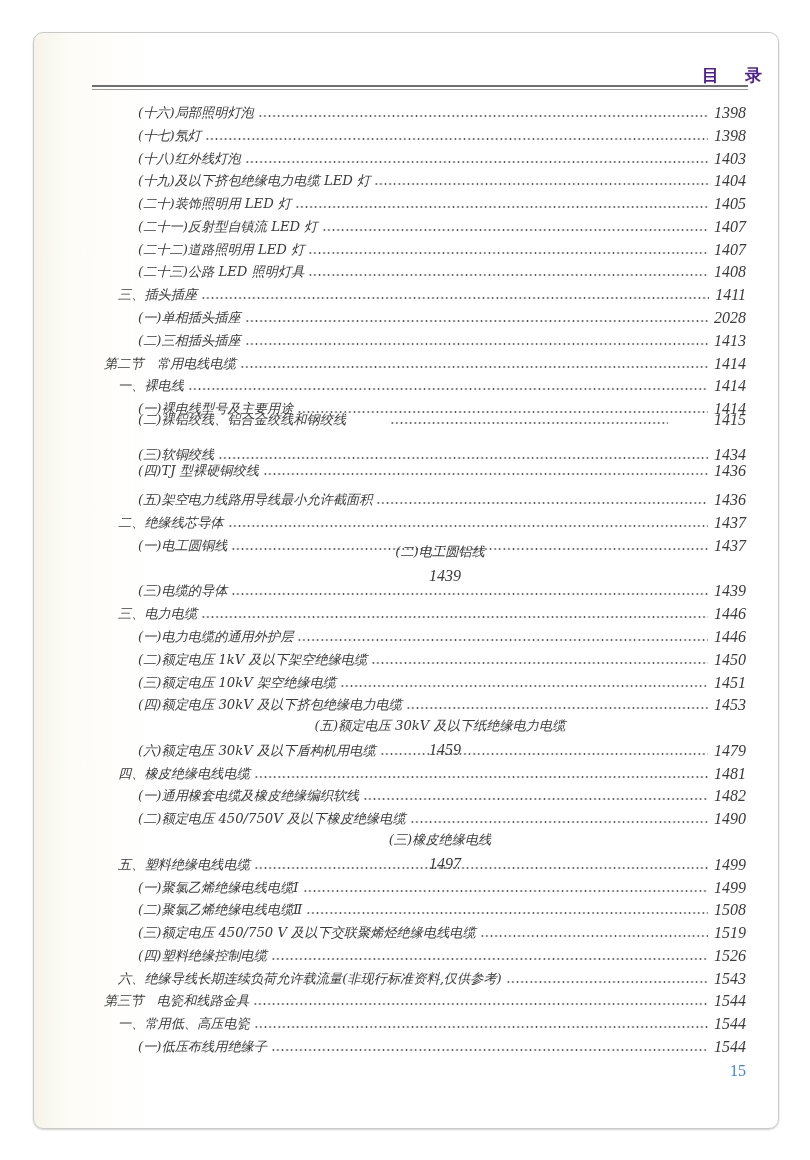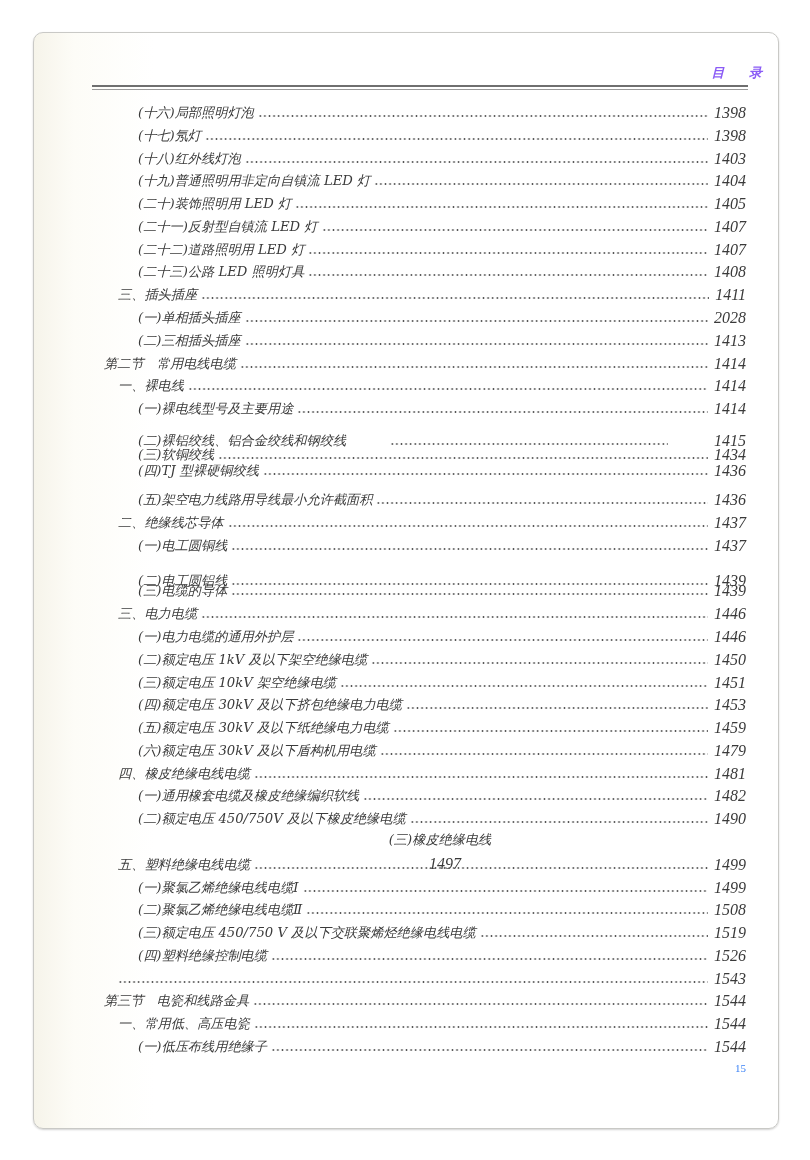--- a/index.html
+++ b/index.html
@@ -7,22 +7,22 @@
     width:810px; height:1160px; background:#ffffff; position:relative; overflow:hidden;
     font-family: "DejaVu Serif", "Liberation Serif", serif;
   }
   .page {
     position:absolute; left:33px; top:32px; width:744px; height:1095px;
     border:1px solid #c9c9c6; border-radius:10px;
     background: linear-gradient(90deg, #f6f4ea 0px, #fdfcf7 40px, #ffffff 120px, #ffffff 100%);
     box-shadow: 0 1px 2px rgba(0,0,0,0.18);
   }
   .running-head {
-    position:absolute; right:38px; top:64px; font-size:13px; color:#8b5cf6;
-    font-family:"DejaVu Sans", sans-serif; font-weight:bold; letter-spacing:10px;font-style:italic;
+    position:absolute; right:38px; top:64px; font-size:17px; color:#4c1d95;
+    font-family:"DejaVu Sans", sans-serif; font-weight:bold; letter-spacing:10px;
   }
   .rule {
     position:absolute; left:92px; width:656px; height:0; border-top:2px solid #6f6f6f;
   }
   .rule.r1 { top:85px; }
   .rule.r2 { top:89px; border-top:1px solid #9a9a9a; }
   .toc { position:absolute; left:0; top:102px; width:810px; }
   .row {
     position:absolute; height:22px; display:flex; align-items:center;
     font-size:13.2px; color:#3a3a3a; white-space:nowrap; right:64px;font-style:italic;
@@ -34,21 +34,21 @@
     background-size:4.6px 2px; background-repeat:repeat-x; background-position:left center;
   }
   .row .page-num {
     flex:0 0 auto; padding-left:6px; font-family:"Liberation Serif", serif; font-size:16px; color:#3a3a3a;
   }
   .lvl-1 { left:104px; }
   .lvl-2 { left:118px; }
   .lvl-3 { left:138px; }
   .folio {
     position:absolute; right:64px; top:1062px; font-family:"Liberation Serif", serif;
-    font-size:11px; color:#3b82f6;
+    font-size:16px; color:#3b82f6;
   }
 </style>
 </head>
 <body>
 
 <div class="page"></div>
 
 <div class="running-head">目 录</div>
 <div class="rule r1"></div>
 <div class="rule r2"></div>
@@ -63,21 +63,21 @@
       <span class="title">(十七)氖灯</span>
       <span class="dots"></span>
       <span class="page-num">1398</span>
     </div>
     <div class="row lvl-3" style="top: 45.56px;">
       <span class="title">(十八)红外线灯泡</span>
       <span class="dots"></span>
       <span class="page-num">1403</span>
     </div>
     <div class="row lvl-3" style="top: 68.34px;">
-      <span class="title">(十九)普通照明用非定向自镇流 LED 灯</span>
+      <span class="title">(十九)及以下挤包绝缘电力电缆 LED 灯</span>
       <span class="dots"></span>
       <span class="page-num">1404</span>
     </div>
     <div class="row lvl-3" style="top: 91.12px;">
       <span class="title">(二十)装饰照明用 LED 灯</span>
       <span class="dots"></span>
       <span class="page-num">1405</span>
     </div>
     <div class="row lvl-3" style="top: 113.9px;">
       <span class="title">(二十一)反射型自镇流 LED 灯</span>
@@ -117,21 +117,21 @@
     <div class="row lvl-2" style="top: 273.36px;">
       <span class="title">一、裸电线</span>
       <span class="dots"></span>
       <span class="page-num">1414</span>
     </div>
     <div class="row lvl-3" style="top: 296.14px;">
       <span class="title">(一)裸电线型号及主要用途</span>
       <span class="dots"></span>
       <span class="page-num">1414</span>
     </div>
-    <div class="row lvl-3" style="top: 328px; gap: 40px;">
+    <div class="row lvl-3" style="top: 307px; gap: 40px;">
       <span class="title">(二)裸铝绞线、铝合金绞线和钢绞线</span>
       <span class="dots"></span>
       <span class="page-num">1415</span>
     </div>
     <div class="row lvl-3" style="top: 341.7px;">
       <span class="title">(三)软铜绞线</span>
       <span class="dots"></span>
       <span class="page-num">1434</span>
     </div>
     <div class="row lvl-3" style="top: 358px;">
@@ -147,21 +147,21 @@
     <div class="row lvl-2" style="top: 410.04px;">
       <span class="title">二、绝缘线芯导体</span>
       <span class="dots"></span>
       <span class="page-num">1437</span>
     </div>
     <div class="row lvl-3" style="top: 432.82px;">
       <span class="title">(一)电工圆铜线</span>
       <span class="dots"></span>
       <span class="page-num">1437</span>
     </div>
-    <div class="row lvl-3" style="top: 468px;">
+    <div class="row lvl-3" style="top: 441px; flex-direction: column;">
       <span class="title">(二)电工圆铝线</span>
       <span class="dots"></span>
       <span class="page-num">1439</span>
     </div>
     <div class="row lvl-3" style="top: 478.38px;">
       <span class="title">(三)电缆的导体</span>
       <span class="dots"></span>
       <span class="page-num">1439</span>
     </div>
     <div class="row lvl-2" style="top: 501.16px;">
@@ -182,21 +182,21 @@
     <div class="row lvl-3" style="top: 569.5px;">
       <span class="title">(三)额定电压 10kV 架空绝缘电缆</span>
       <span class="dots"></span>
       <span class="page-num">1451</span>
     </div>
     <div class="row lvl-3" style="top: 592.28px;">
       <span class="title">(四)额定电压 30kV 及以下挤包绝缘电力电缆</span>
       <span class="dots"></span>
       <span class="page-num">1453</span>
     </div>
-    <div class="row lvl-3" style="top: 615.06px;">
+    <div class="row lvl-3" style="top: 615.06px; flex-direction: column;">
       <span class="title">(五)额定电压 30kV 及以下纸绝缘电力电缆</span>
       <span class="dots"></span>
       <span class="page-num">1459</span>
     </div>
     <div class="row lvl-3" style="top: 637.84px;">
       <span class="title">(六)额定电压 30kV 及以下盾构机用电缆</span>
       <span class="dots"></span>
       <span class="page-num">1479</span>
     </div>
     <div class="row lvl-2" style="top: 660.62px;">
@@ -238,20 +238,21 @@
       <span class="title">(三)额定电压 450/750 V 及以下交联聚烯烃绝缘电线电缆</span>
       <span class="dots"></span>
       <span class="page-num">1519</span>
     </div>
     <div class="row lvl-3" style="top: 842.86px;">
       <span class="title">(四)塑料绝缘控制电缆</span>
       <span class="dots"></span>
       <span class="page-num">1526</span>
     </div>
     <div class="row lvl-2" style="top: 865.64px;">
+      <span class="title">六、绝缘导线长期连续负荷允许载流量(非现行标准资料,仅供参考)</span>
       <span class="dots"></span>
       <span class="page-num">1543</span>
     </div>
     <div class="row lvl-1" style="top: 888.42px;">
       <span class="title">第三节　电瓷和线路金具</span>
       <span class="dots"></span>
       <span class="page-num">1544</span>
     </div>
     <div class="row lvl-2" style="top: 911.2px;">
       <span class="title">一、常用低、高压电瓷</span>

